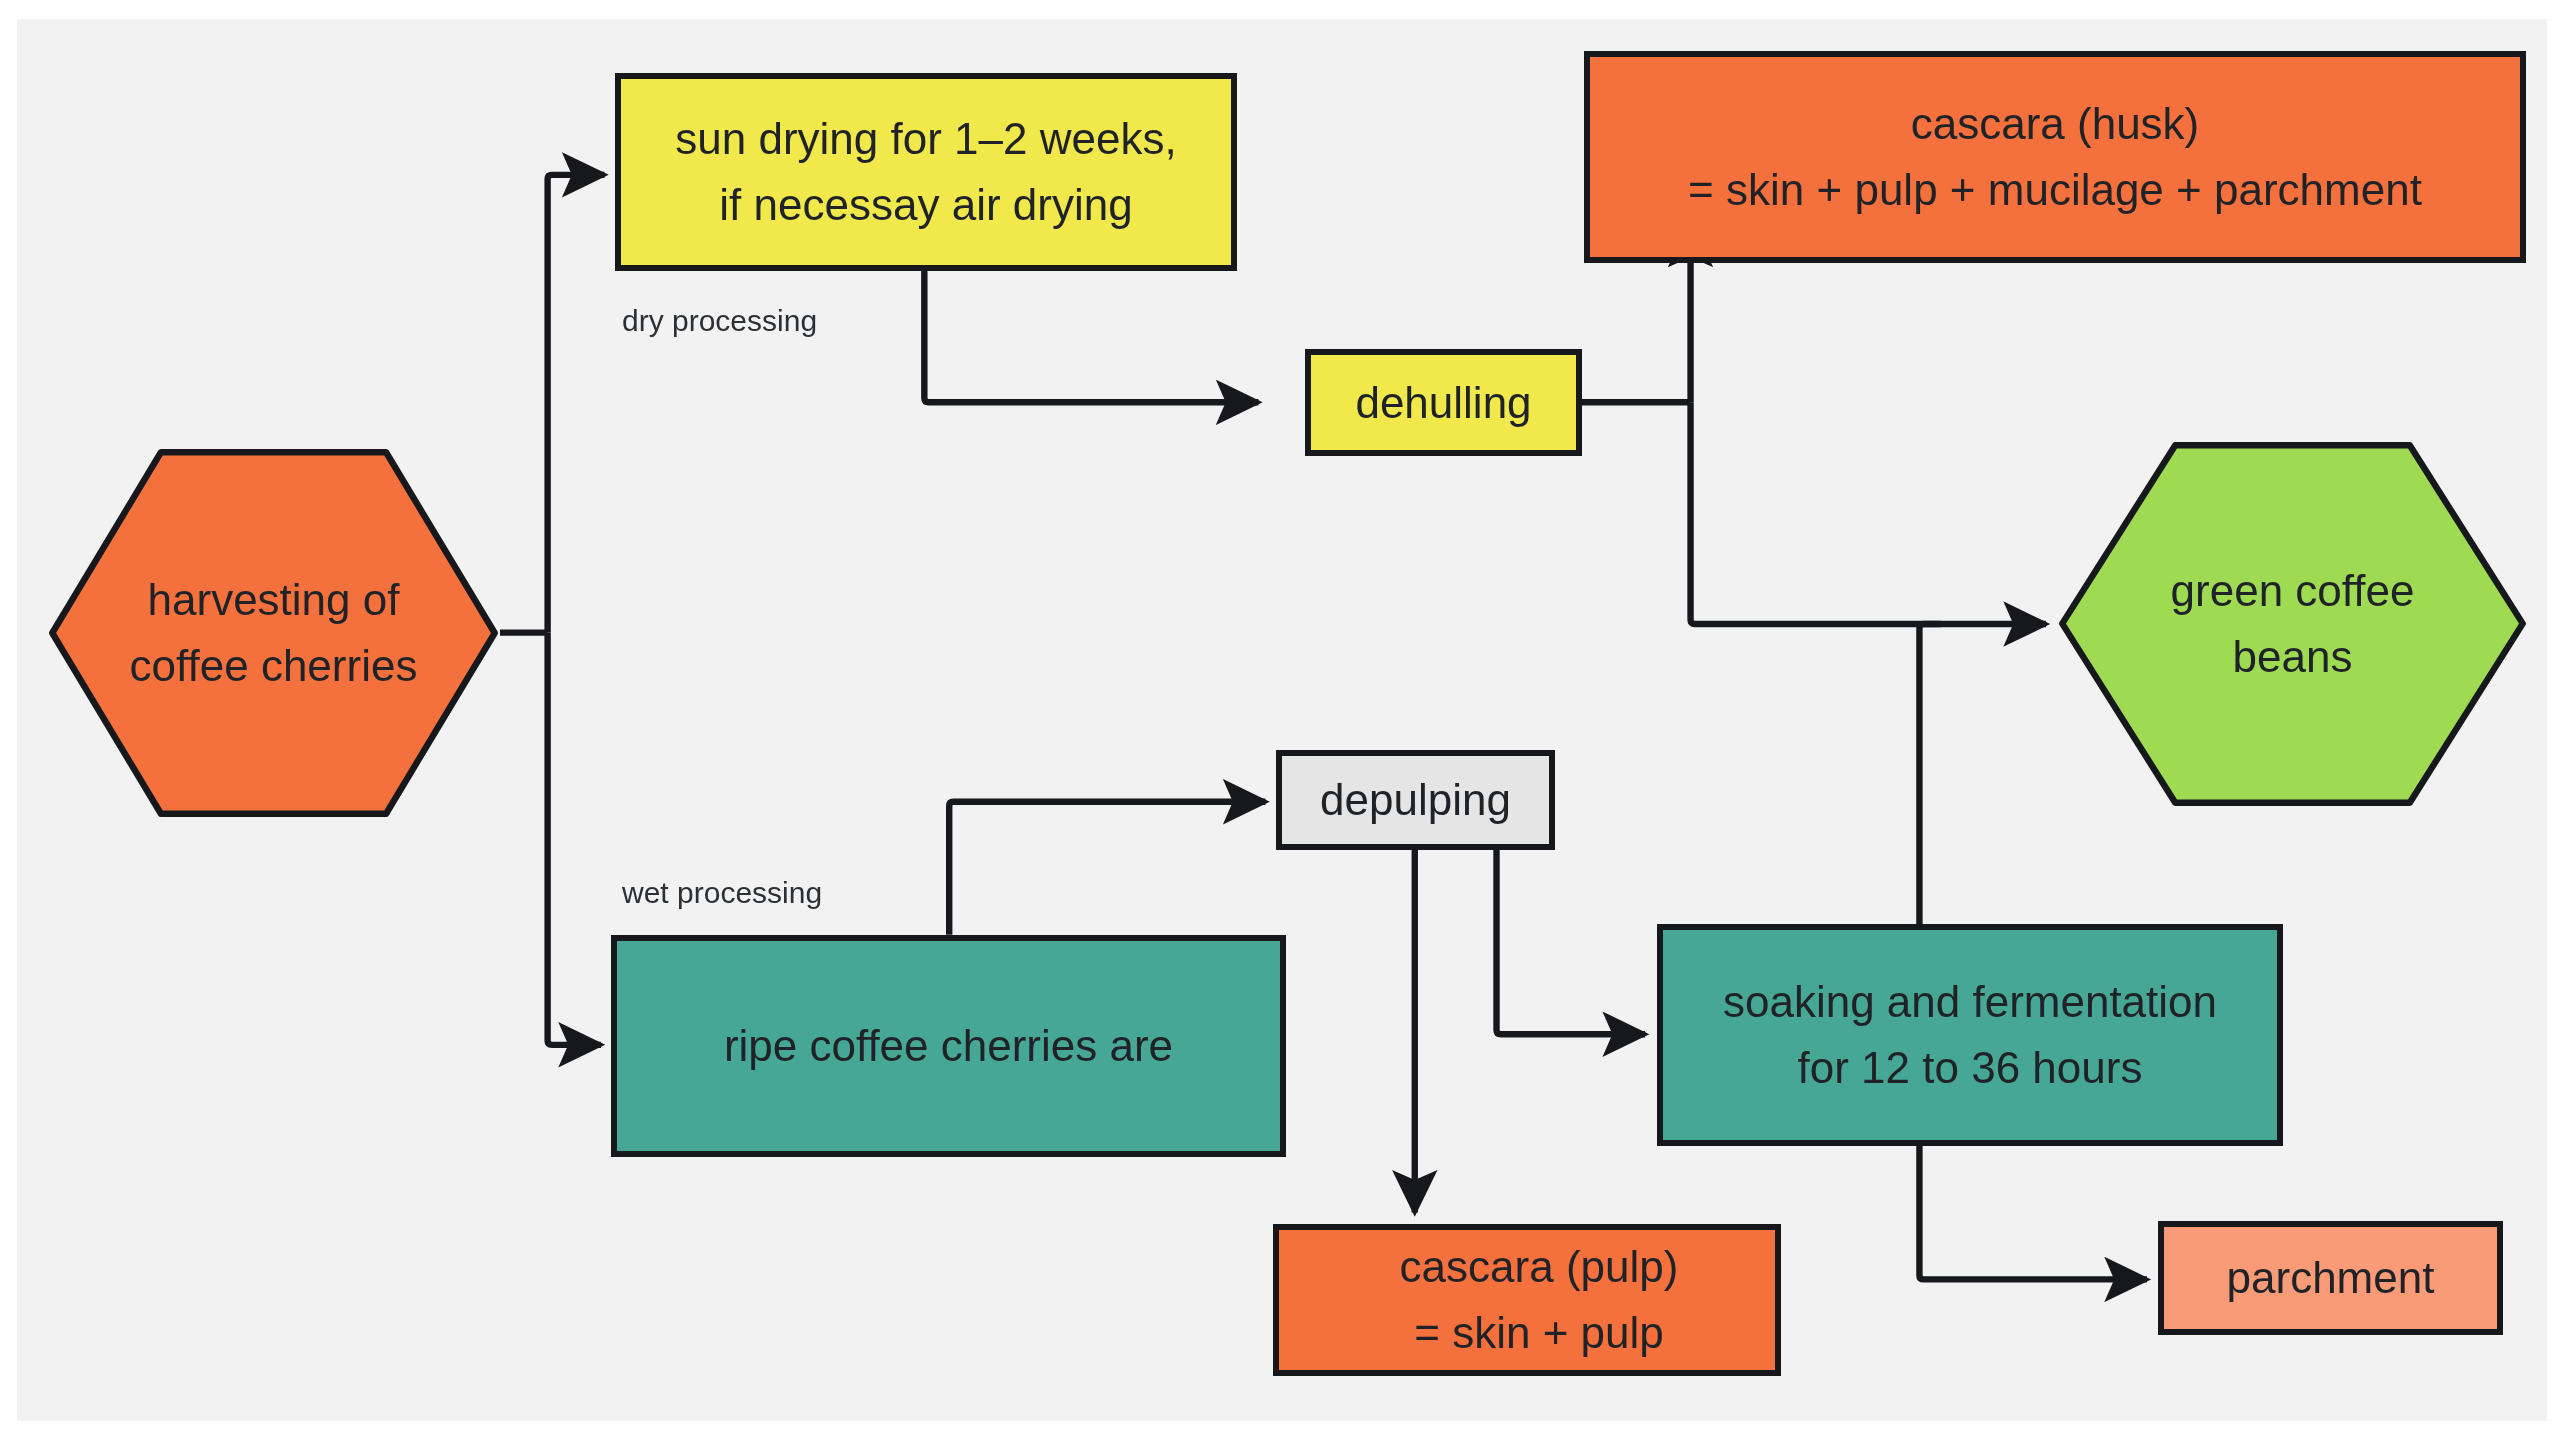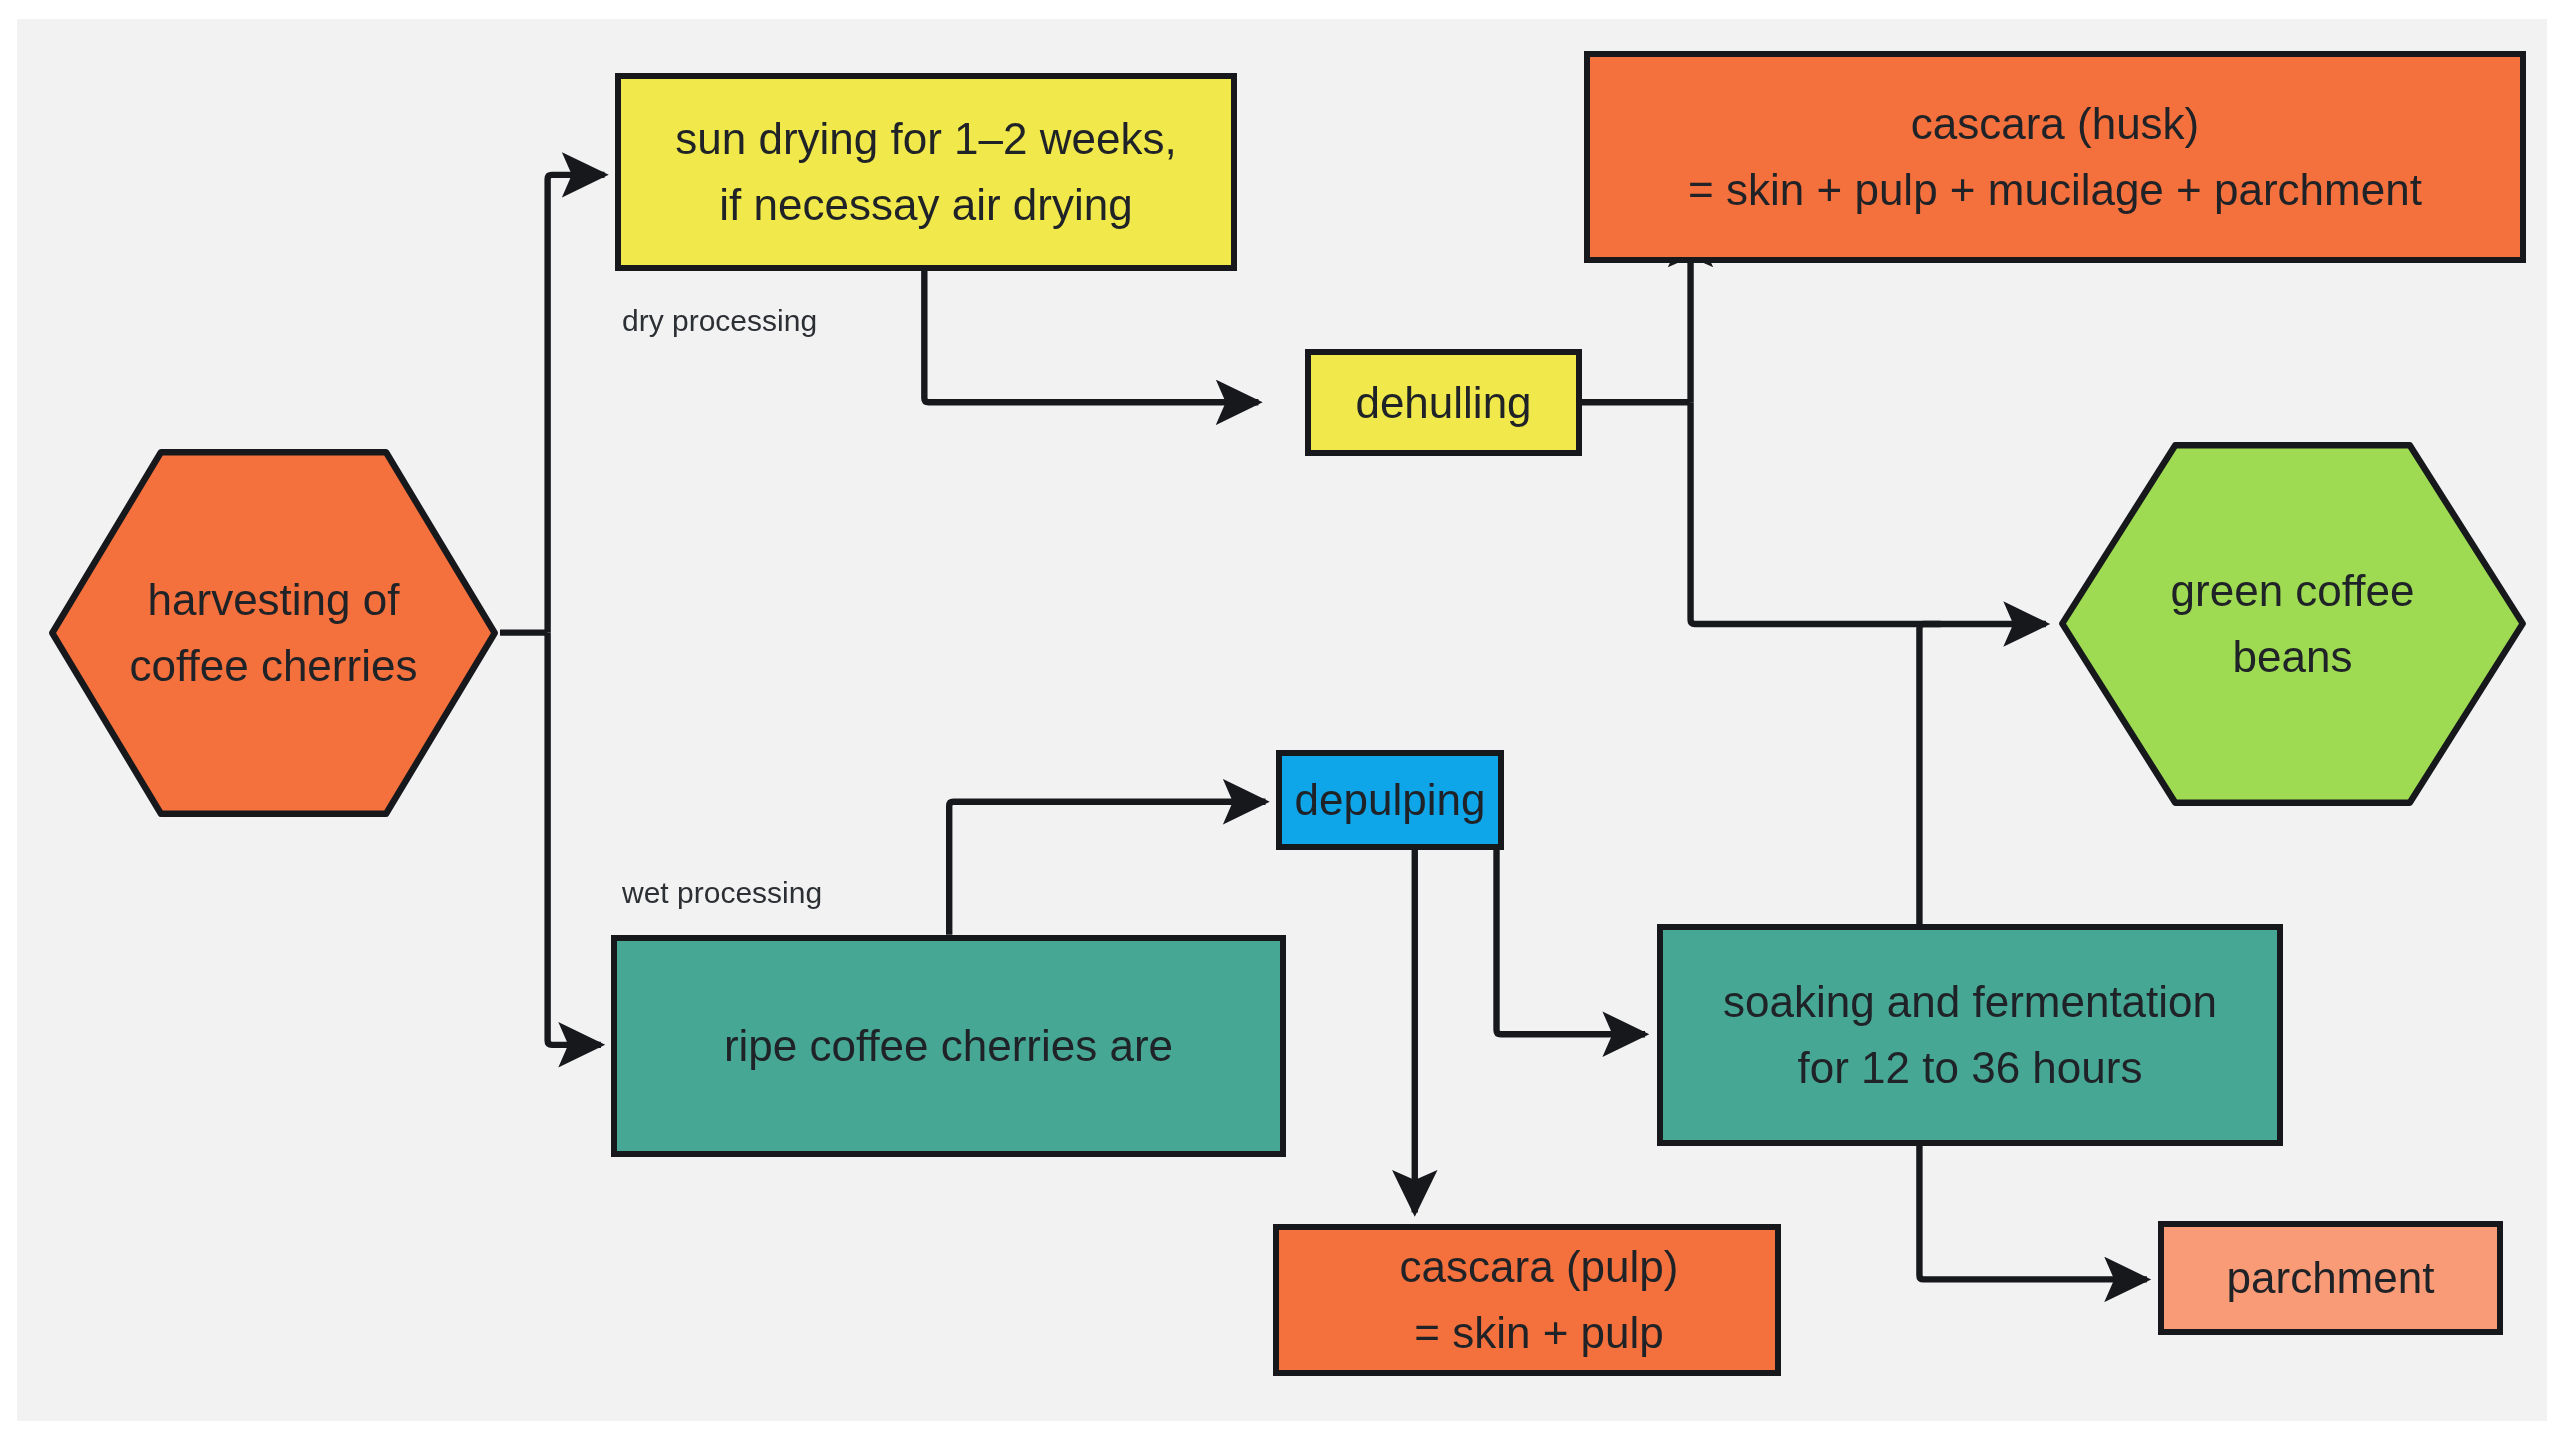--- a/index.html
+++ b/index.html
@@ -75,21 +75,21 @@
     <div class="line">green coffee</div>
     <div class="line">beans</div>
   </div>
 
   <div class="blabel" style="left:622px;top:876px;">wet processing</div>
 
   <div class="node rect" style="left: 611px; top: 935px; width: 675px; height: 222px; background-color: rgb(71, 167, 149); gap: 34px;">
     <div class="line">ripe coffee cherries are</div>
   </div>
 
-  <div class="node rect" style="left: 1276px; top: 750px; width: 228px; height: 100px; background-color: #0ea5e9;">
+  <div class="node rect" style="left: 1276px; top: 750px; width: 279px; height: 100px; background-color: #e5e5e5;">
     <div class="line">depulping</div>
   </div>
 
   <div class="node rect" style="left: 1657px; top: 924px; width: 626px; height: 222px; background-color: rgb(71, 167, 149);">
     <div class="line">soaking and fermentation</div>
     <div class="line">for 12 to 36 hours</div>
   </div>
 
   <div class="node rect" style="left: 1273px; top: 1224px; width: 508px; height: 152px; background-color: rgb(244, 112, 60); padding-left: 24px;">
     <div class="line">cascara (pulp)</div>

